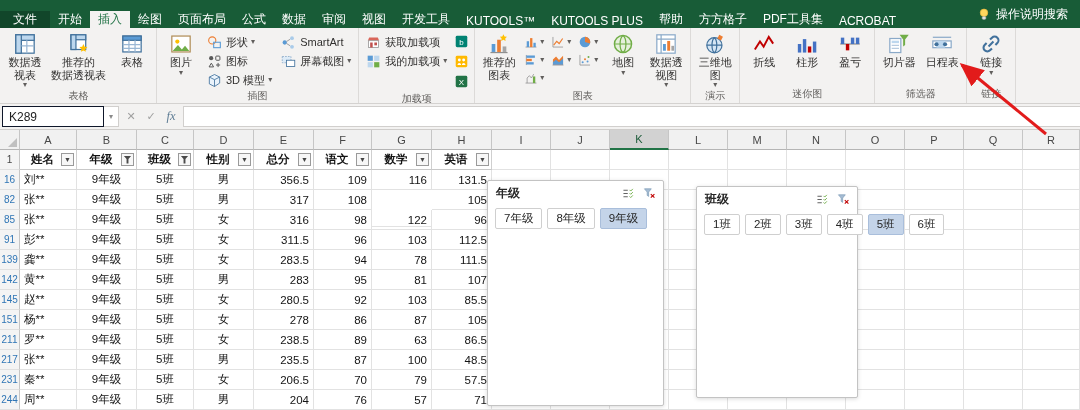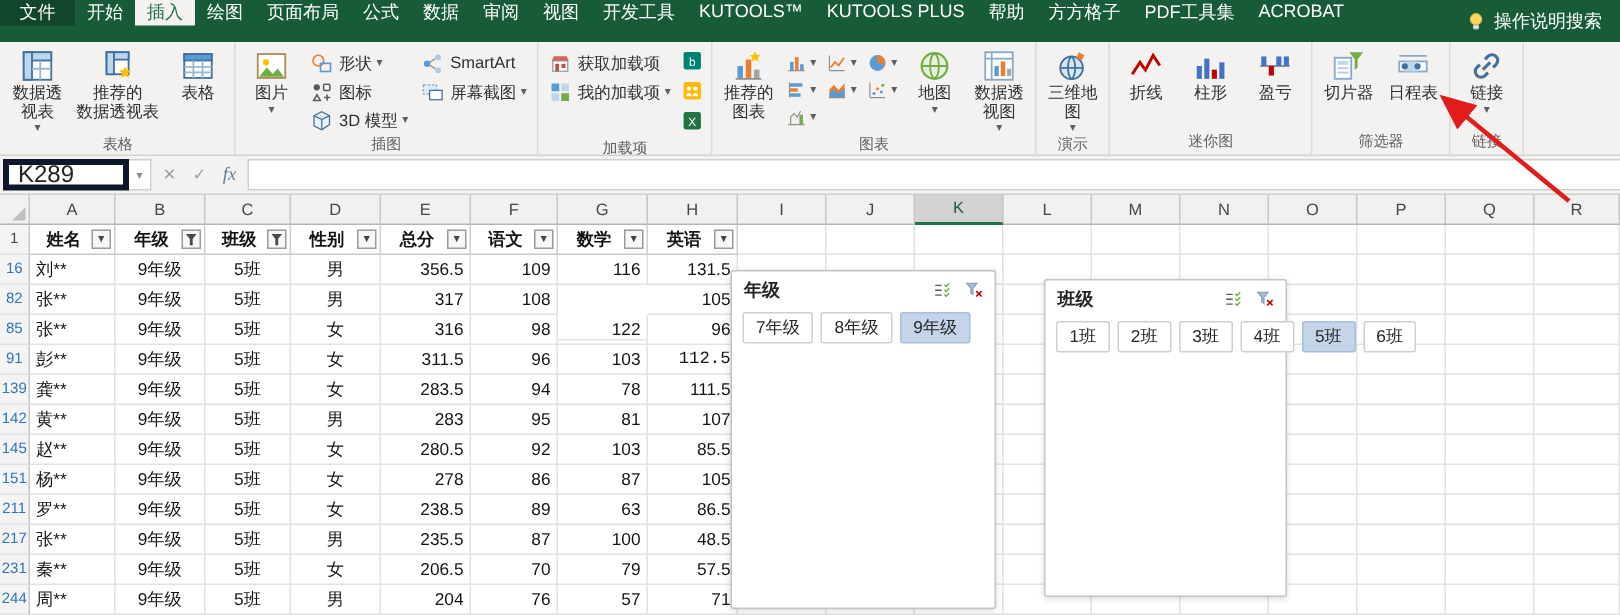--- a/index.html
+++ b/index.html
@@ -1,21 +1,21 @@
 <!DOCTYPE html>
 <html><head>
 <meta charset="utf-8">
 <style>
 *{margin:0;padding:0;box-sizing:border-box}
 html,body{width:1080px;height:410px;overflow:hidden}
 body{font-family:"Liberation Sans","DejaVu Sans",sans-serif;background:#fff}
 .app{position:relative;width:1080px;height:410px;overflow:hidden;background:#fff}
 
 .tabs-row{height:28px;background:#185c37;display:flex;align-items:stretch;color:#fff;font-size:12px}
-.tabs-list{display:flex;align-items:flex-start}
+.tabs-list{display:flex;align-items:flex-end}
 .rtab{display:flex;align-items:center;padding:0 8px;cursor:pointer;white-space:nowrap}
 .rtab.file{background:#11462a;padding:0 13px}
 .rtab.active{background:#f3f2f1;color:#217346}
 .tabs-spacer{flex:1}
 .search{display:flex;align-items:center;gap:5px;padding:0 12px;cursor:pointer}
 .search .ico svg{width:14px;height:14px;display:block}
 
 .ribbon{height:76px;background:#f3f2f1;border-bottom:1px solid #d4d2d0;display:flex;align-items:stretch;padding:0 1px;overflow:hidden}
 .rgroup{display:flex;flex-direction:column;border-right:1px solid #dcdad8;padding:2px 3px 0}
 .rgroup-body{flex:1;display:flex;align-items:flex-start;gap:1px}
@@ -29,21 +29,21 @@
 .rbtn-small .ico svg{width:15px;height:15px;display:block}
 .rbtn-small .caret{margin-left:-1px}
 .chartgrid{display:flex;flex-direction:column;gap:1px;padding-top:3px}
 .cg-row{display:flex;gap:1px}
 .cg-cell{display:flex;align-items:center;gap:2px;padding:0 3px;height:17px;border-radius:2px;cursor:pointer}
 .cg-cell svg{width:14px;height:14px;display:block}
 .iconstack{display:flex;flex-direction:column;gap:2px;padding:4px 3px 0}
 .iconstack .ico svg{width:13px;height:13px;display:block}
 
 .formula-bar{height:26px;display:flex;align-items:stretch;background:#f3f2f1;border-bottom:1px solid #cfcdcb;padding:2px 0 2px 2px}
-.name-box{width:84px;background:#fff;border:4px solid #0f172a;display:flex;align-items:center;padding:0 6px;font-size:16px;color:#222}
+.name-box{width:102px;background:#fff;border:1px solid #0f172a;display:flex;align-items:center;padding:0 6px;font-size:12px;color:#222}
 .name-caret{width:15px;display:flex;align-items:center;justify-content:center;background:#fff;border:1px solid #d1cfcd;border-left:none;color:#8a8a8a;font-size:8px;cursor:pointer}
 .fx-btns{display:flex;align-items:center;padding:0 2px}
 .fxb{width:20px;text-align:center;color:#a0a0a0;font-size:11px;cursor:pointer}
 .fx-label{color:#5f7d95;font-style:italic;font-family:"Liberation Serif","DejaVu Serif",serif;font-size:12.5px}
 .formula-input{flex:1;background:#fff;border:1px solid #d1cfcd;border-right:none}
 
 .sheet{position:relative;height:280px;background:#fff;overflow:hidden}
 .colhdrs{display:flex;height:20px;background:#f1f1f1}
 .corner{width:20px;border-right:1px solid #c6c6c6;border-bottom:1px solid #b5b5b5;position:relative;background:#f1f1f1}
 .corner:after{content:"";position:absolute;right:2px;bottom:2px;border-left:9px solid transparent;border-bottom:9px solid #c0c0c0}
@@ -684,21 +684,21 @@
         </div>
         <div class="grow">
           <div class="gut">91</div>
           <div class="cell" style="width: 57px;">彭**</div>
           <div class="cell c" style="width: 60px;">9年级</div>
           <div class="cell c" style="width: 57px;">5班</div>
           <div class="cell c" style="width: 60px;">女</div>
           <div class="cell r" style="width: 60px;">311.5</div>
           <div class="cell r" style="width: 58px;">96</div>
           <div class="cell r" style="width: 60px;">103</div>
-          <div class="cell r" style="width: 60px; font-family: Liberation Mono, monospace;">112.5</div>
+          <div class="cell r" style="width: 60px;">112.5</div>
           <div class="cell" style="width: 59px;"></div>
           <div class="cell" style="width: 59px;"></div>
           <div class="cell" style="width: 59px;"></div>
           <div class="cell" style="width: 59px;"></div>
           <div class="cell" style="width: 59px;"></div>
           <div class="cell" style="width: 59px;"></div>
           <div class="cell" style="width: 59px;"></div>
           <div class="cell" style="width: 59px;"></div>
           <div class="cell" style="width: 59px;"></div>
           <div class="cell" style="width: 57px;"></div>

